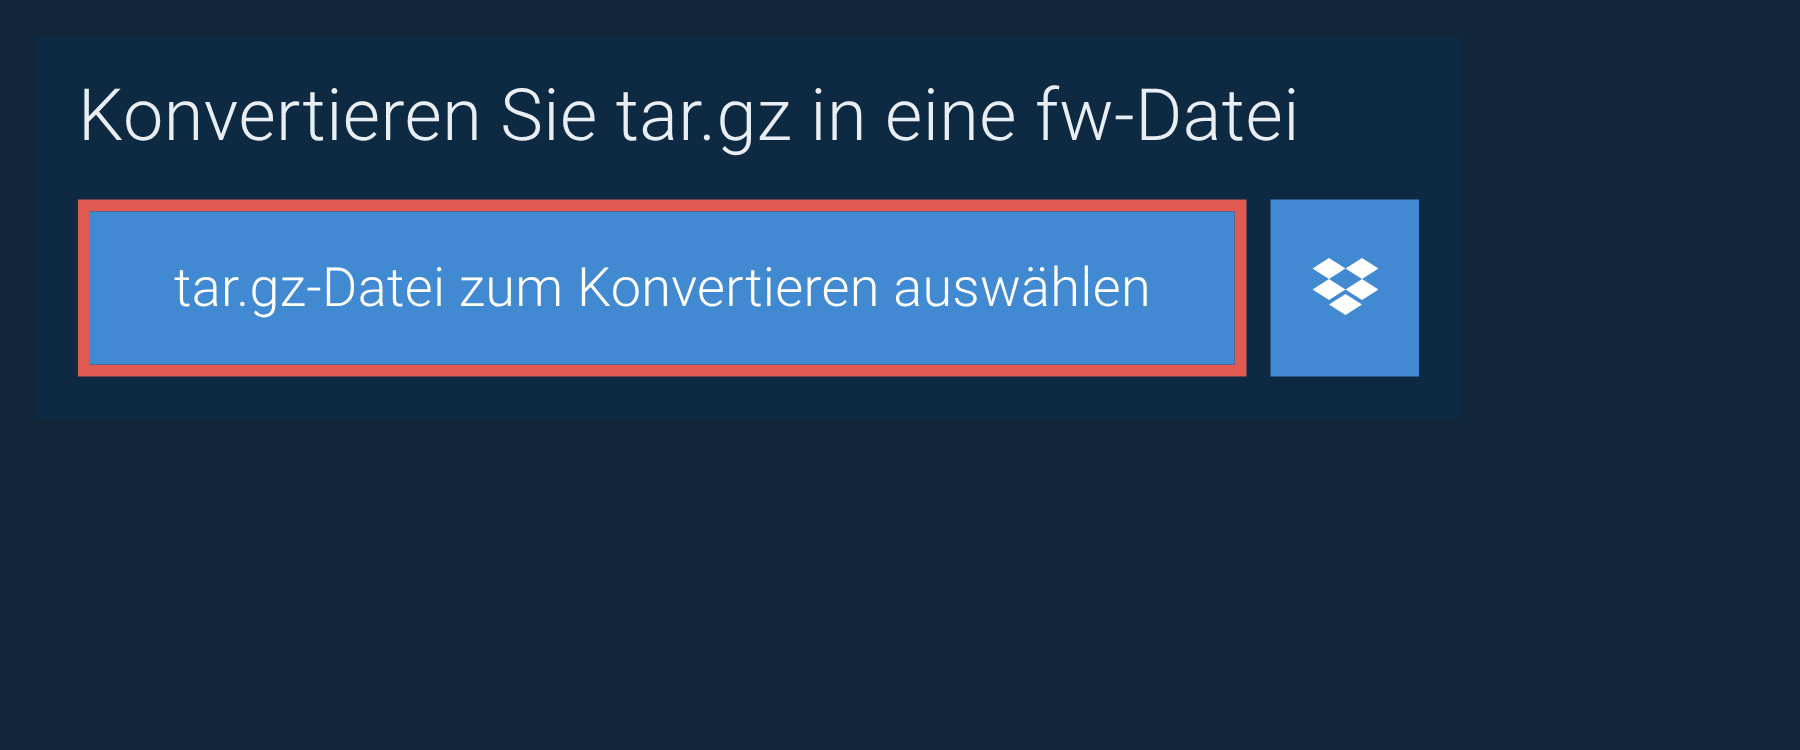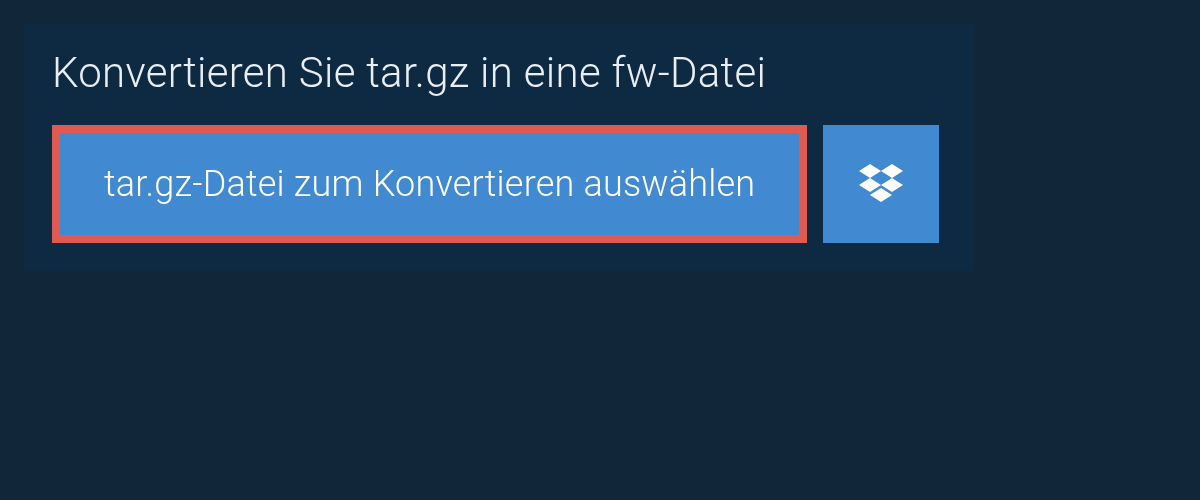--- a/index.html
+++ b/index.html
@@ -17,41 +17,41 @@
     .container {
       padding: 24px 24px 0 24px;
     }
     .card {
       background-color: #0d2a42;
       padding: 0 0 28px 0;
       width: 950px;
     }
     .title {
       color: #e8eef3;
-      font-size: 42px;
+      font-size: 48px;
       font-weight: 300;
       padding: 24px 28px 28px 28px;
       letter-spacing: 0.3px;
     }
     .button-row {
       display: flex;
       gap: 16px;
       padding: 0 28px;
       align-items: stretch;
     }
     .select-wrapper {
       border: 8px solid #e05a52;
       display: inline-block;
     }
     .select-button {
       background-color: #4189d0;
       color: #ffffff;
       font-size: 36px;
       font-weight: 300;
-      padding: 30px 44px;
+      padding: 30px 56px;
       text-align: center;
       cursor: pointer;
       white-space: nowrap;
       letter-spacing: 0.2px;
     }
     .dropbox-button {
       background-color: #4189d0;
       display: flex;
       align-items: center;
       justify-content: center;

